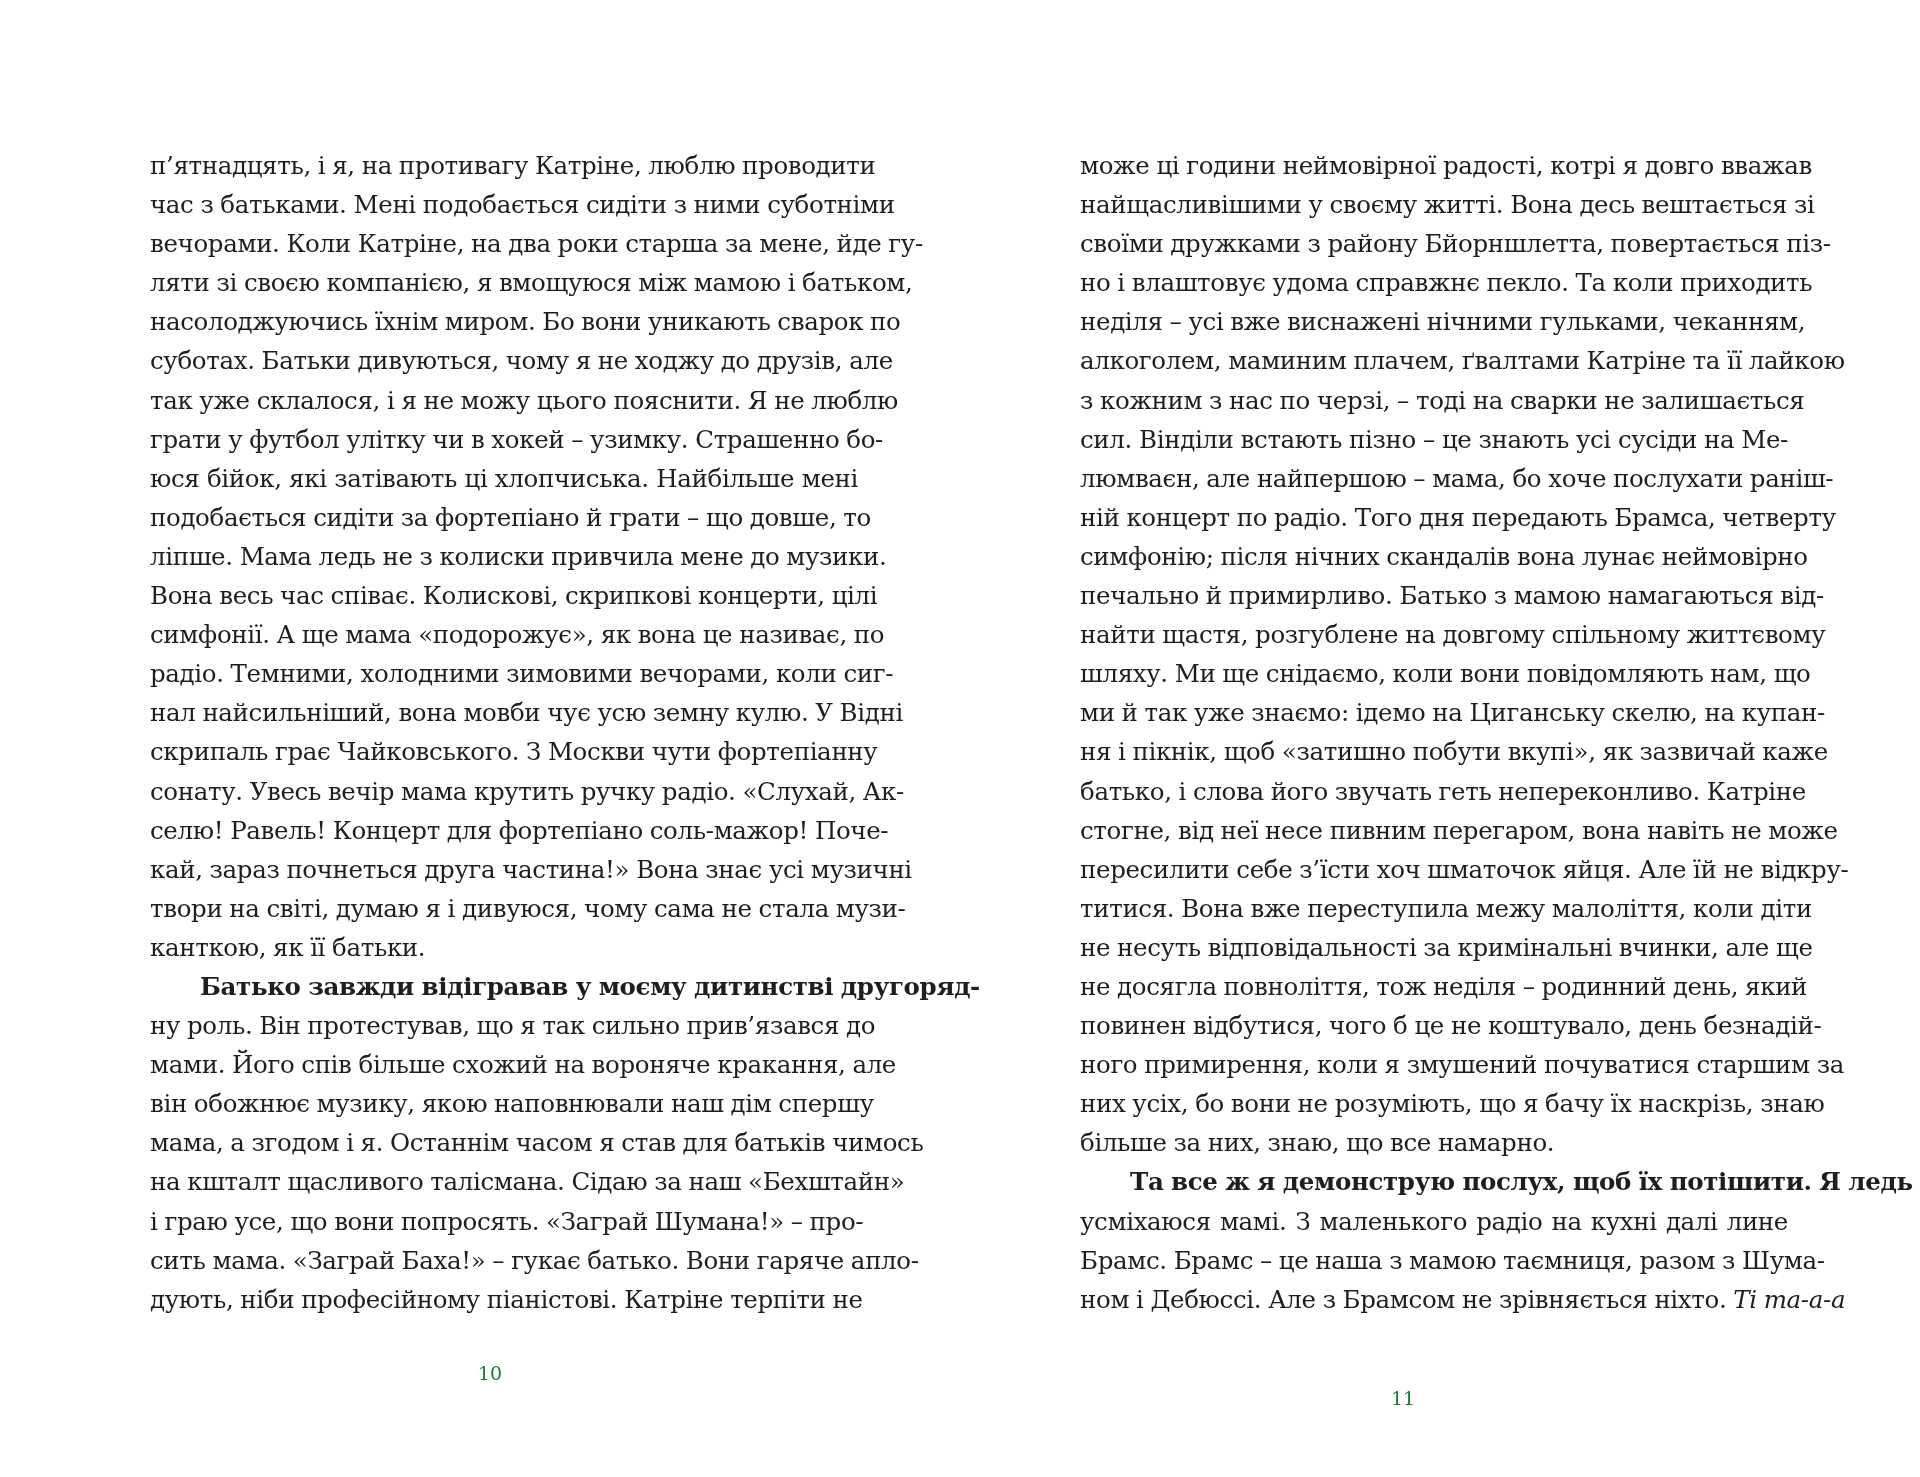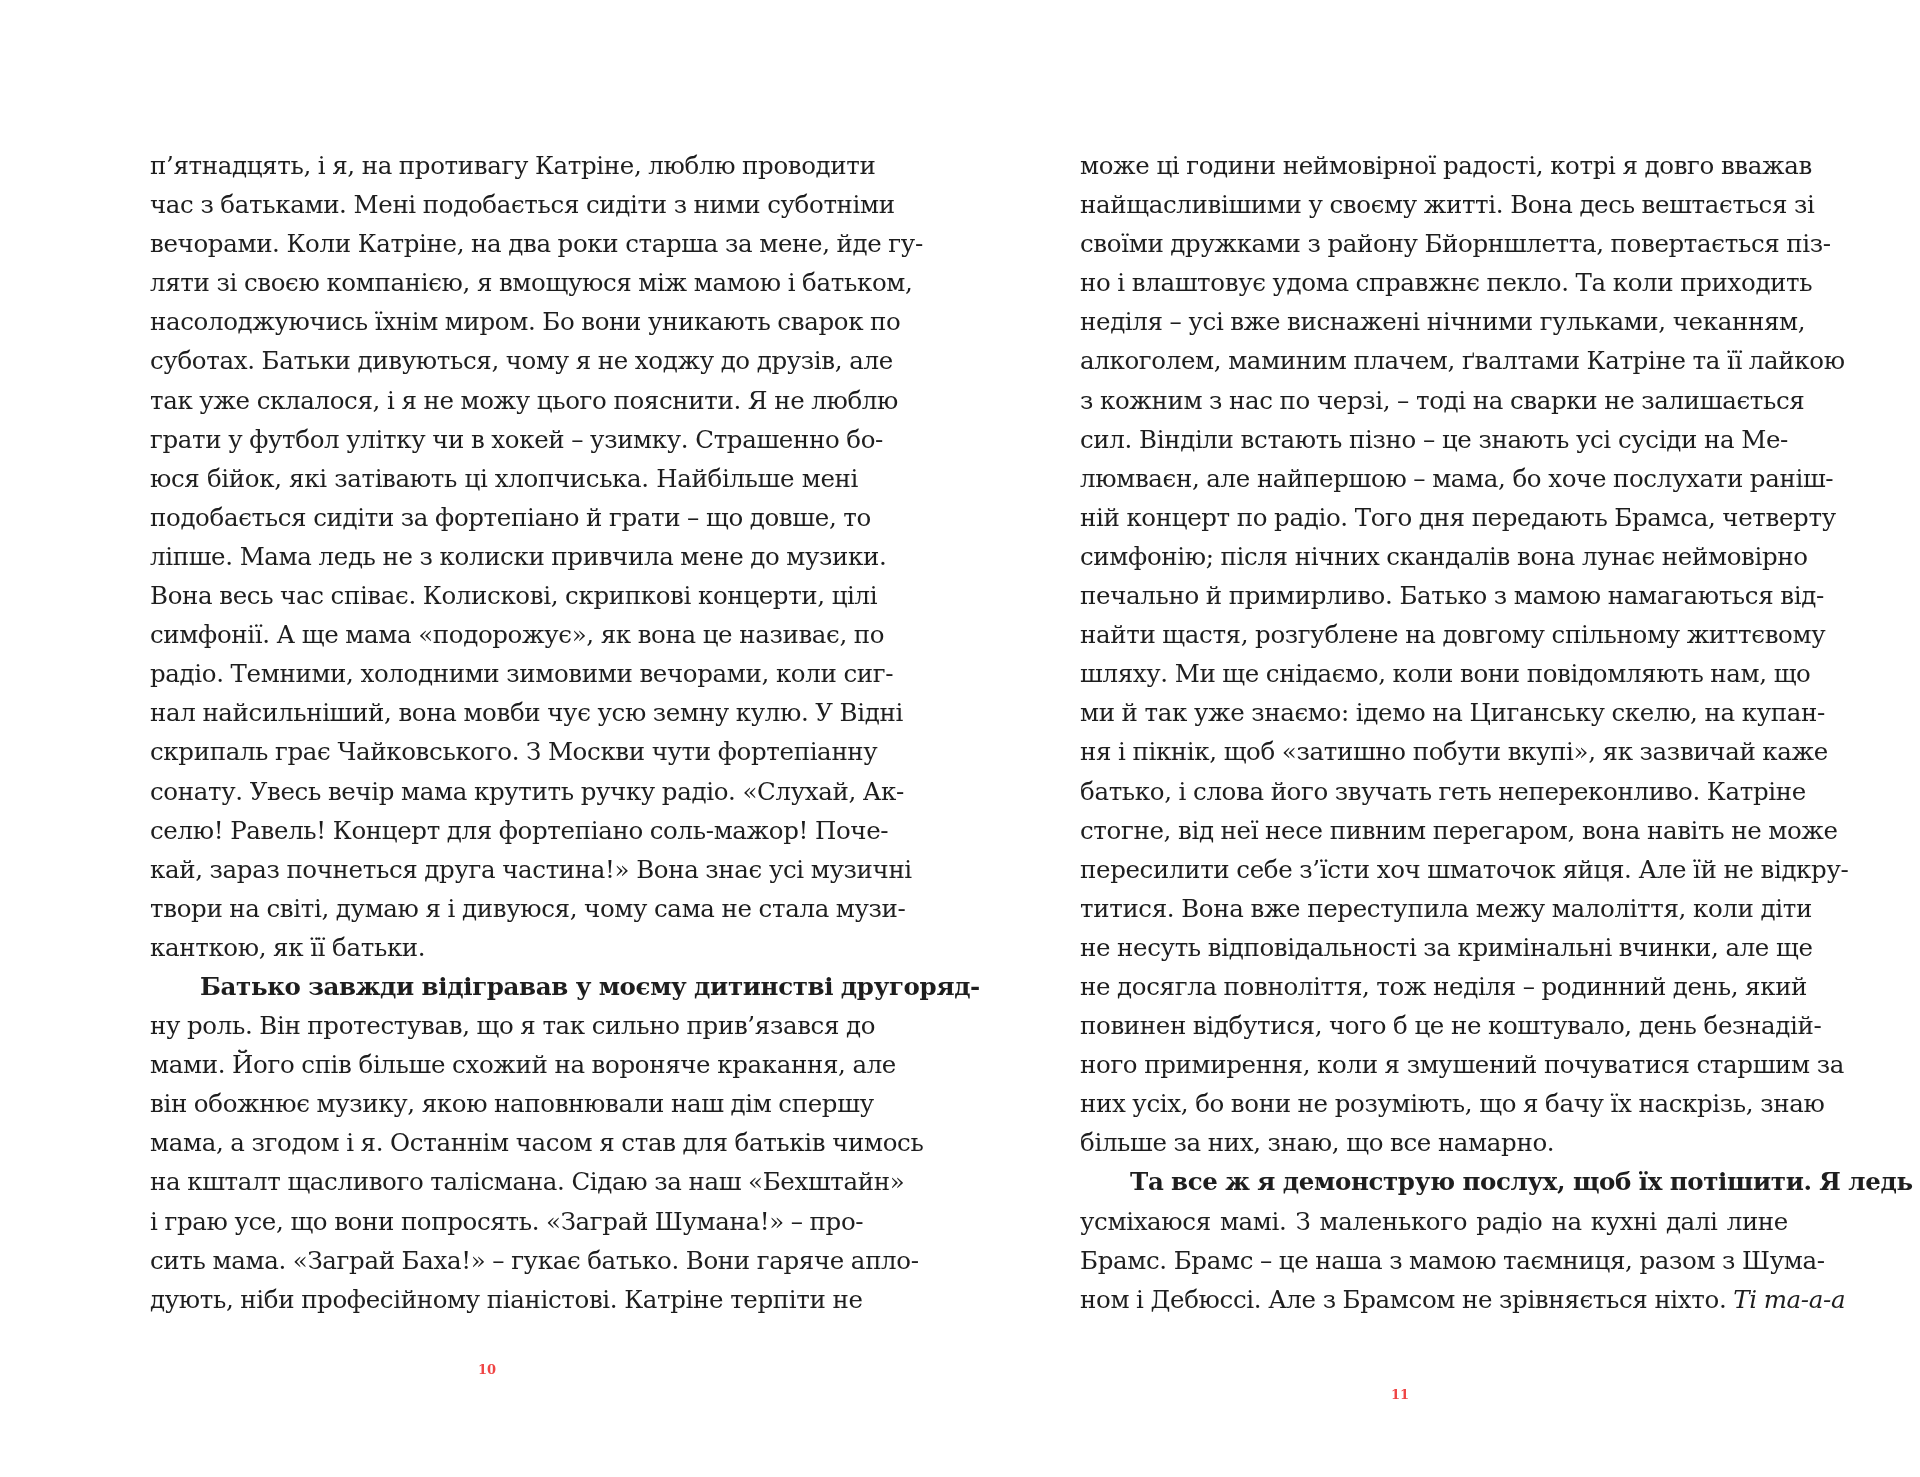--- a/index.html
+++ b/index.html
@@ -47,23 +47,22 @@
     .line.indent {
       padding-left: 50px;
       font-weight: bold;
     }
     .line .ital {
       font-style: italic;
     }
     .page-number {
       position: absolute;
       top: 1362px;
-      font-size: 13px;
-      color: #ef4444;
-      font-weight: bold;
+      font-size: 19px;
+      color: #15803d;
     }
     .page.left .page-number { left: 478px; }
     .page.right .page-number { left: 431px; margin-top: 25px; }
   </style>
 </head>
 <body>
 
 <div class="page left">
   <div class="text-block">
     <span class="line">п’ятнадцять, і я, на противагу Катріне, люблю проводити</span>

